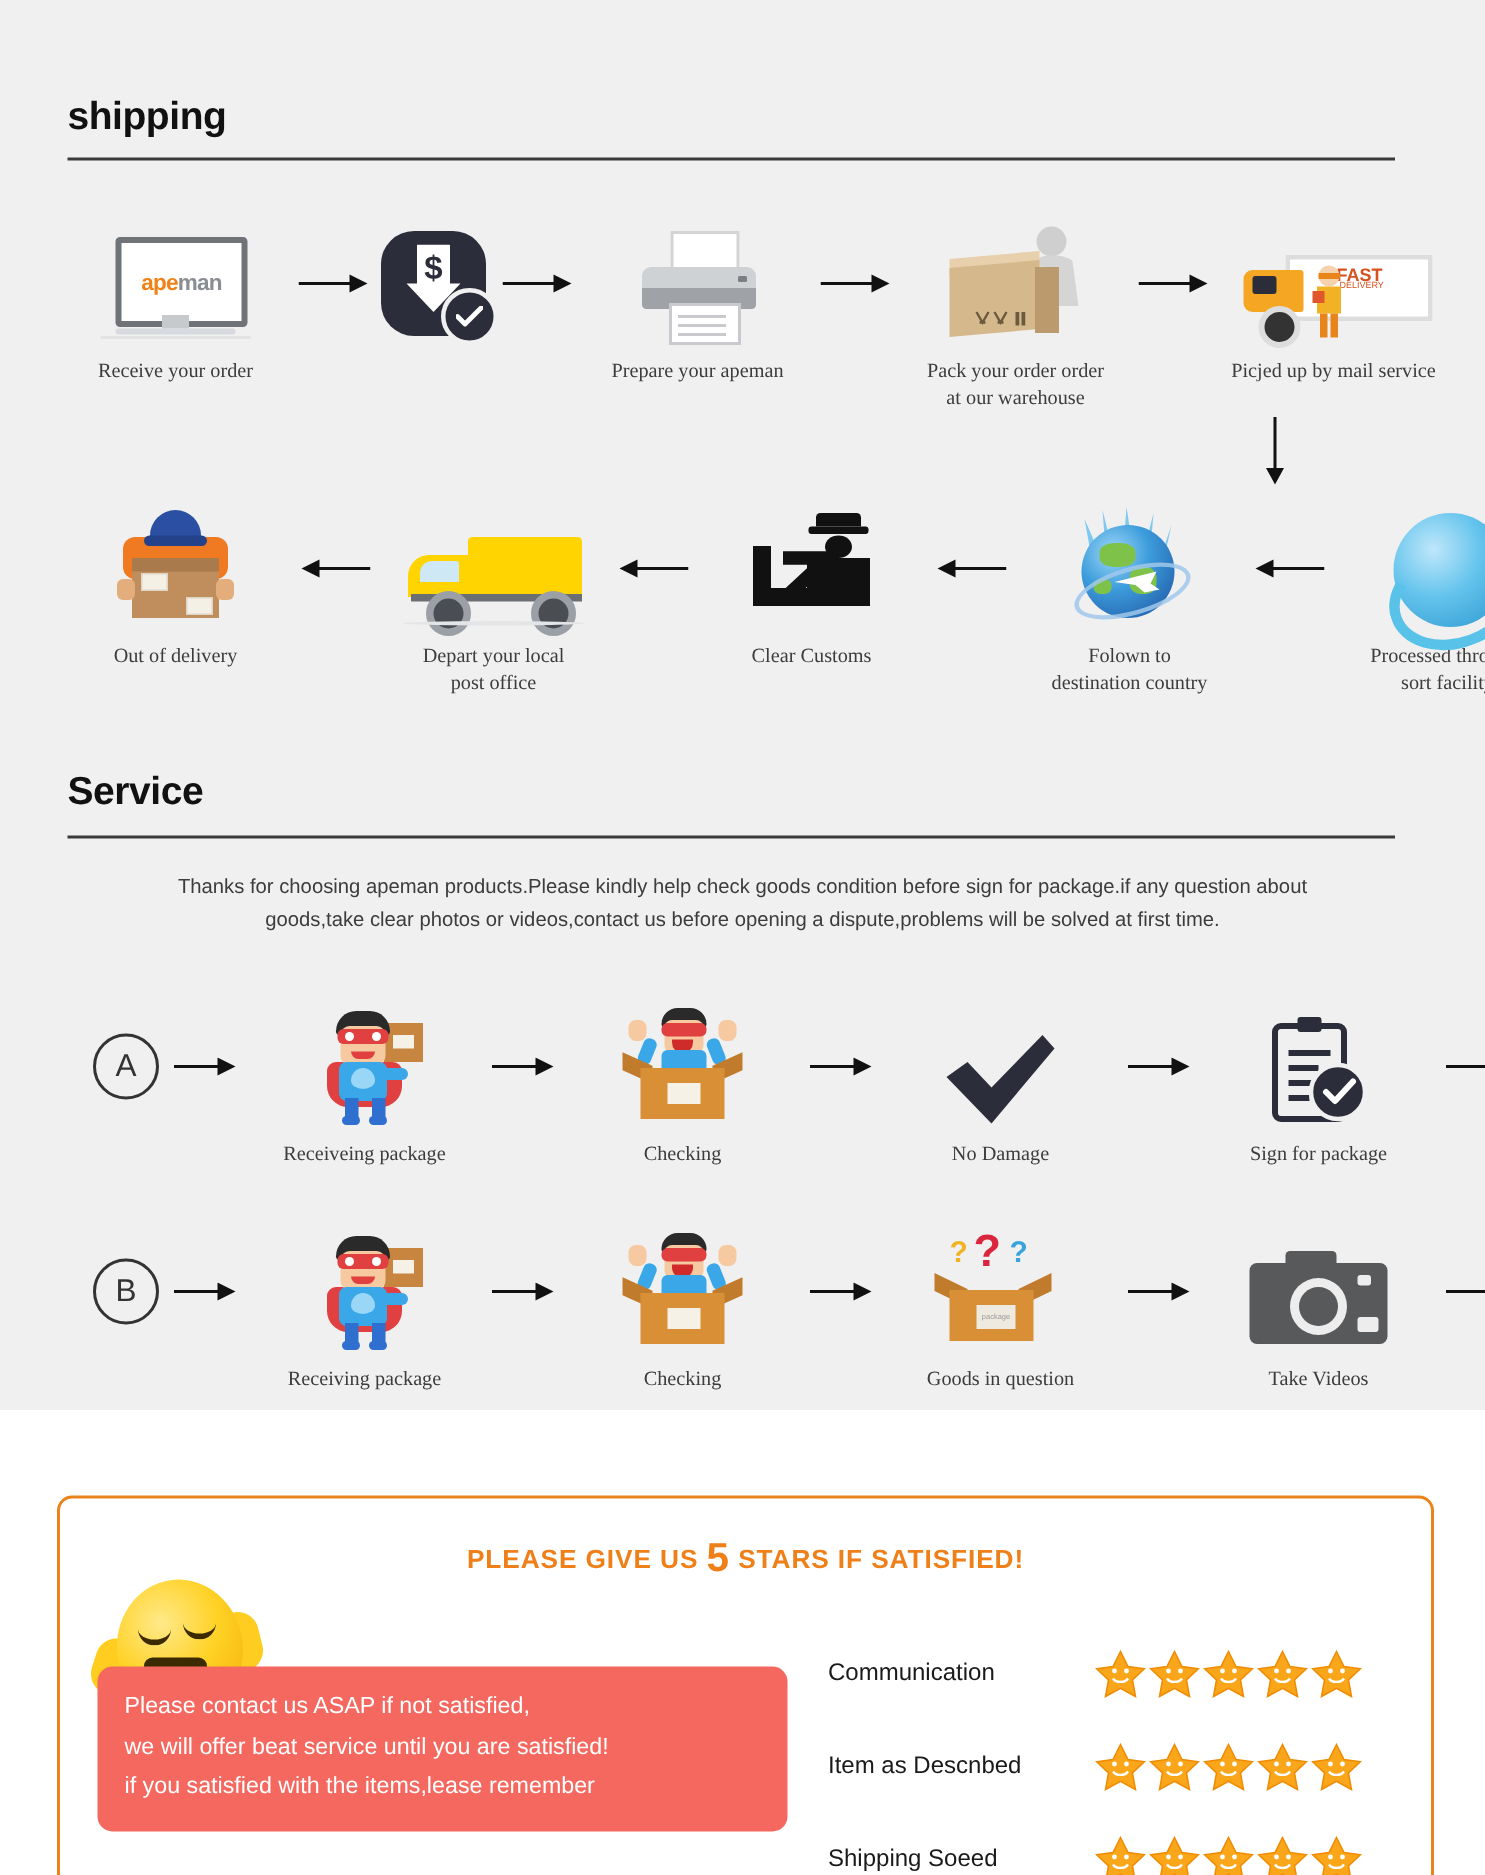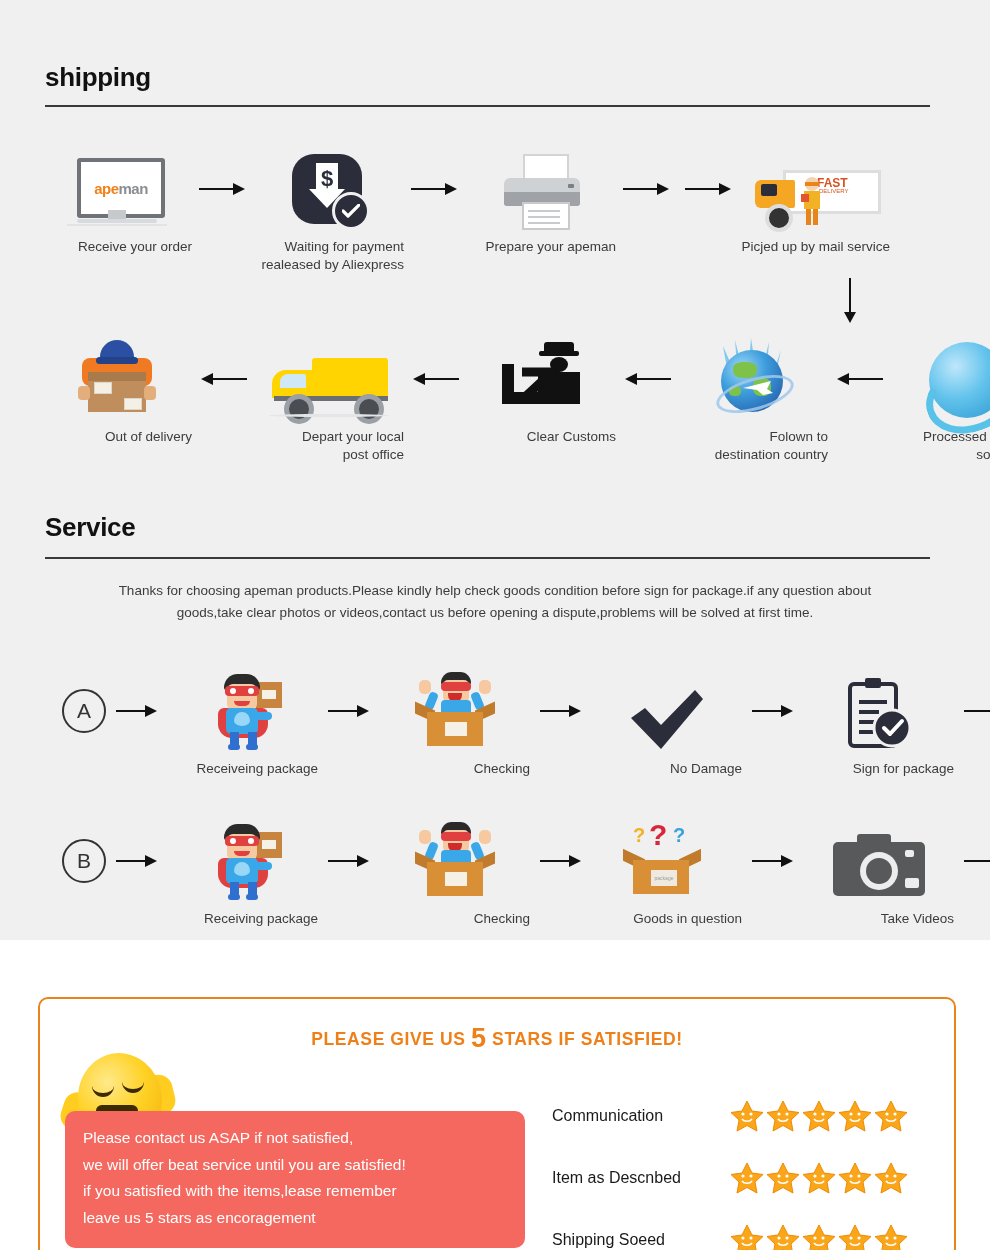--- a/index.html
+++ b/index.html
@@ -21,22 +21,22 @@
     font-size:26px;font-weight:bold;color:#111;letter-spacing:-.3px;
     padding-bottom:2px;display:inline-block;
   }
   .section-rule{position:absolute;left:45px;width:885px;height:2px;background:#3a3a3a;}
 
   
   .flow-row{position:absolute;display:flex;align-items:flex-start;}
   .node{display:flex;flex-direction:column;align-items:center;}
   .node .art{height:78px;display:flex;align-items:flex-end;justify-content:center;}
   .node .cap{
-    margin-top:10px;text-align:right;font-size:13.5px;color:#3c3c3c;line-height:1.32;
-    white-space:pre-line;width:150px;
+    margin-top:10px;text-align:center;font-size:13.5px;color:#3c3c3c;line-height:1.32;
+    white-space:pre-line;width:150px;font-family:Liberation Serif, serif;
   }
   .arrow{display:flex;align-items:center;justify-content:center;height:78px;width:62px;}
   .arrow svg{display:block;}
   .v-arrow{position:absolute;}
 
   
   .monitor{position:relative;width:92px;height:70px;}
   .mon-screen{
     position:absolute;left:6px;top:0;width:80px;height:52px;background:#fff;
     border:4px solid #6f7378;border-radius:3px;
@@ -241,22 +241,20 @@
               <path d="M7 0h22v26h7L18 45 0 26h7z" fill="#fff"></path>
               <text x="18" y="23" font-size="22" font-weight="bold" text-anchor="middle" fill="#2b2d3a" font-family="Liberation Sans, sans-serif">$</text>
             </svg>
           <div class="pay-check">
             <svg width="18" height="14" viewBox="0 0 18 14">
                 <path d="M1 7l5 5L17 1" stroke="#fff" stroke-width="3.2" fill="none" stroke-linecap="round" stroke-linejoin="round"></path>
               </svg>
           </div>
         </div>
       </div>
-      <div class="cap">Waiting for payment
-realeased by Aliexpress</div>
     </div>
 
     <div class="arrow">
       <svg width="48" height="14" viewBox="0 0 48 14">
           <path d="M0 6h36v2H0z" fill="#111"></path>
           <path d="M34 1l12 6-12 6z" fill="#111"></path>
         </svg>
     </div>
 
     <div class="node">
@@ -275,20 +273,41 @@
       <div class="cap">Prepare your apeman</div>
     </div>
 
     <div class="arrow">
       <svg width="48" height="14" viewBox="0 0 48 14">
           <path d="M0 6h36v2H0z" fill="#111"></path>
           <path d="M34 1l12 6-12 6z" fill="#111"></path>
         </svg>
     </div>
 
+    <div class="node">
+      <div class="art">
+        <div class="pack">
+          <svg class="pk-person" viewBox="0 0 44 60">
+              <circle cx="22" cy="11" r="10" fill="#cfcfcf"></circle>
+              <path d="M10 24c4-5 22-5 26 0l4 30H7z" fill="#d5d5d5"></path>
+              <path d="M4 32c4-6 12-6 16-2l-4 8z" fill="#e0e0e0"></path>
+            </svg>
+          <div class="pk-lid"></div>
+            <div class="pk-box"></div>
+            <div class="pk-side"></div>
+          <svg style="position:absolute;left:20px;top:56px;" width="40" height="14" viewBox="0 0 40 14">
+              <path d="M4 2l4 7 4-7M6 9h4M16 2l4 7 4-7M18 9h4" stroke="#6b5a3e" stroke-width="1.6" fill="none"></path>
+              <rect x="30" y="2" width="2.5" height="9" fill="#6b5a3e"></rect>
+              <rect x="34" y="2" width="2.5" height="9" fill="#6b5a3e"></rect>
+            </svg>
+        </div>
+      </div>
+      <div class="cap">Pack your order order
+at our warehouse</div>
+    </div>
 
     <div class="arrow">
       <svg width="48" height="14" viewBox="0 0 48 14">
           <path d="M0 6h36v2H0z" fill="#111"></path>
           <path d="M34 1l12 6-12 6z" fill="#111"></path>
         </svg>
     </div>
 
     <div class="node">
       <div class="art">
@@ -695,21 +714,20 @@
       <div class="em-eye" style="left:32px;top:36px;"></div>
       <div class="em-eye" style="left:62px;top:32px;"></div>
       <div class="em-mouth"></div>
         <div class="em-tongue"></div>
     </div>
 
     <div class="msg-box">
       <div>Please contact us ASAP if not satisfied,</div>
       <div>we will offer beat service until you are satisfied!</div>
       <div>if you satisfied with the items,lease remember</div>
-      <div>leave us 5 stars as encoragement</div>
     </div>
 
     <div class="ratings">
 
       <div class="rating-row">
         <div class="rating-label">Communication</div>
         <div style="display:flex;">
           <svg class="star" viewBox="0 0 34 32">
               <path d="M17 1l5 10 11 1.5-8 7.5 2 11-10-5.5-10 5.5 2-11-8-7.5L12 11z" fill="#f9a61a" stroke="#f08a00" stroke-width="1"></path>
               <circle cx="13" cy="14" r="1.6" fill="#fff"></circle>

